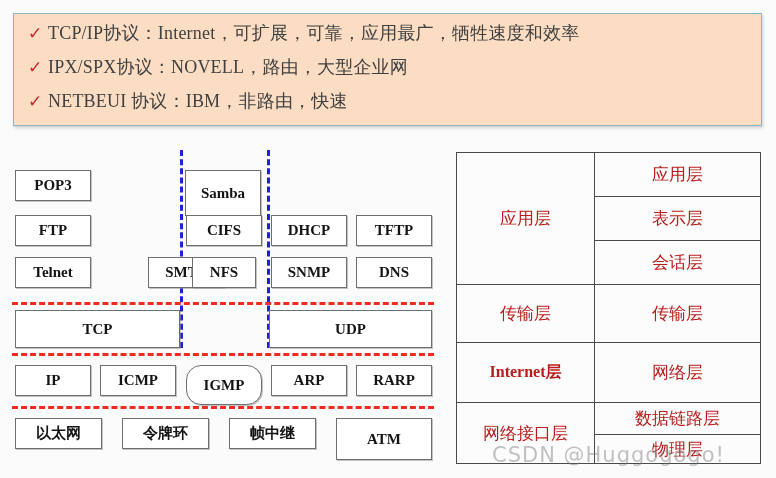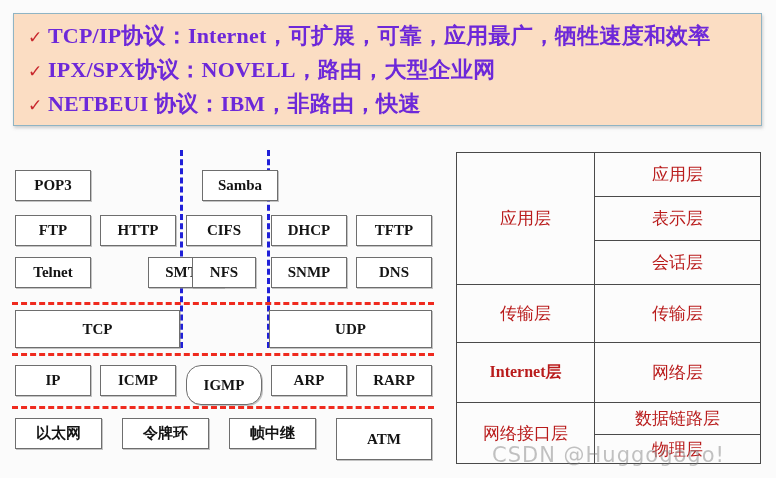--- a/index.html
+++ b/index.html
@@ -36,23 +36,23 @@
   }
   .check-icon {
     color: #c8272d;
     font-size: 17px;
     line-height: 1;
     width: 20px;
     flex: none;
     font-family: "DejaVu Sans", sans-serif;
   }
   .banner-text {
-    font-size: 22px;
-    font-weight: bold;
-    color: #6d28d9;
+    font-size: 18px;
+    font-weight: normal;
+    color: #404040;
     letter-spacing: 0.2px;
     white-space: nowrap;
   }
 
   
   #protocol-stack {
     position: absolute;
     left: 0;
     top: 150px;
     width: 446px;
@@ -156,24 +156,23 @@
     <span class="banner-text">NETBEUI 协议：IBM，非路由，快速</span>
   </div>
 </div>
 
 <div id="protocol-stack">
 
   <div class="vdash" style="left:180px; height:198px;"></div>
   <div class="vdash" style="left:267px; height:198px;"></div>
 
   <div class="pbox" style="left:15px; top:20px; width:76px; height:31px;">POP3</div>
-  <div class="pbox" style="left:202px; top:20px; width:76px; height:31px;">Samba</div>
+  <div class="pbox" style="left:185px; top:20px; width:76px; height:46px;">Samba</div>
 
   <div class="pbox" style="left:15px; top:65px; width:76px; height:31px;">FTP</div>
-  <div class="pbox" style="left:100px; top:65px; width:76px; height:31px;">HTTP</div>
   <div class="pbox" style="left:186px; top:65px; width:76px; height:31px;">CIFS</div>
   <div class="pbox" style="left:271px; top:65px; width:76px; height:31px;">DHCP</div>
   <div class="pbox" style="left:356px; top:65px; width:76px; height:31px;">TFTP</div>
 
   <div class="pbox" style="left:15px; top:107px; width:76px; height:31px;">Telnet</div>
   <div class="pbox" style="left:100px; top:107px; width:76px; height:31px;margin-left:48px;">SMTP</div>
   <div class="pbox" style="left:192px; top:107px; width:64px; height:31px;">NFS</div>
   <div class="pbox" style="left:271px; top:107px; width:76px; height:31px;">SNMP</div>
   <div class="pbox" style="left:356px; top:107px; width:76px; height:31px;">DNS</div>
 

